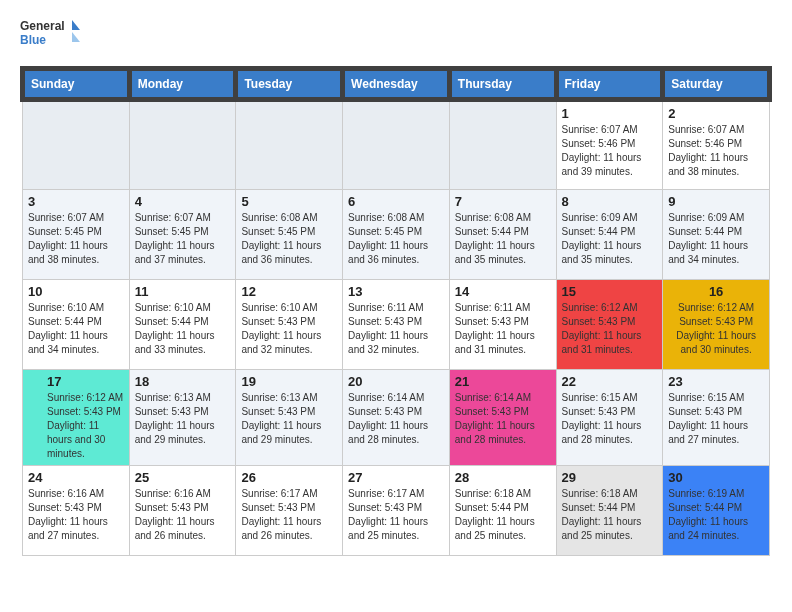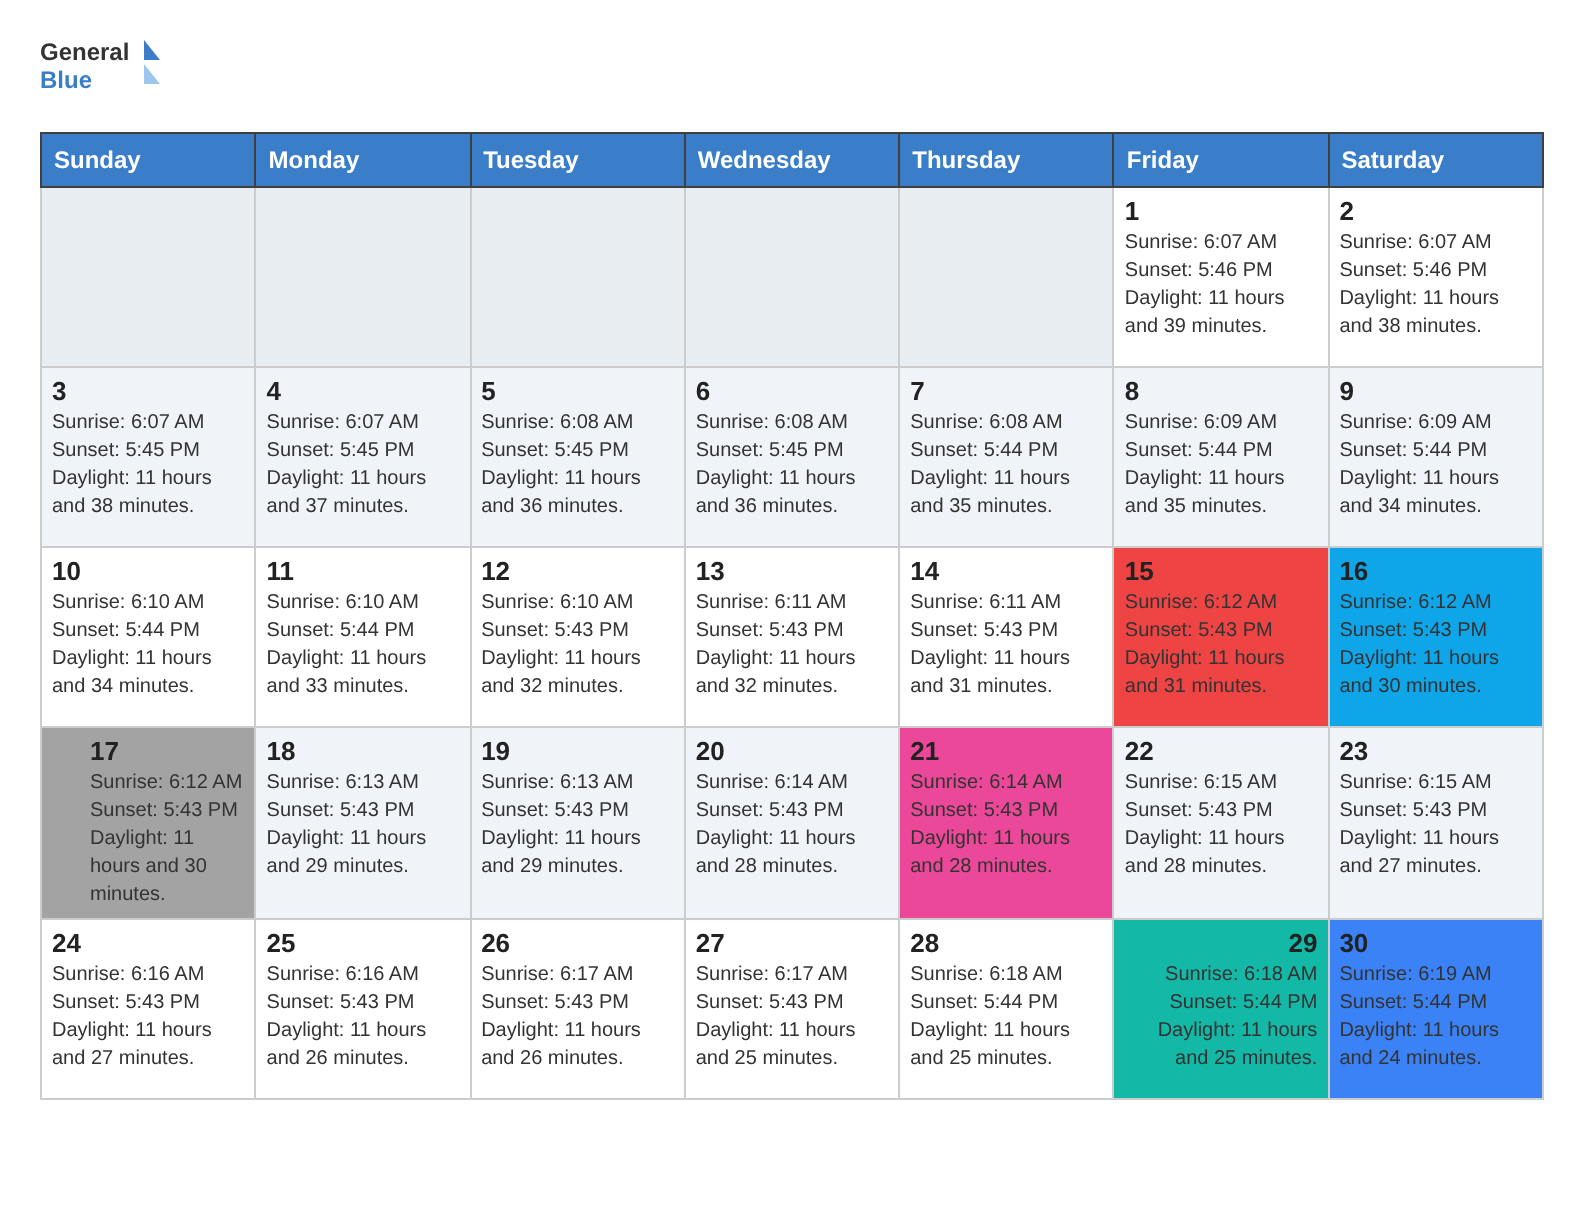--- a/index.html
+++ b/index.html
@@ -39,21 +39,21 @@
       border-collapse: collapse;
       font-size: 11px;
     }
     thead th {
       background: #3a7dc9;
       color: #fff;
       text-align: left;
       padding: 6px 6px;
       font-size: 12px;
       font-weight: bold;
-      border: 1px solid #404040;
+      border: 5px solid #404040;
     }
     tbody td {
       border: 1px solid #ccc;
       vertical-align: top;
       padding: 4px 5px;
       width: 14.28%;
       min-height: 80px;
       height: 90px;
       background: #fff;
     }
@@ -203,29 +203,29 @@
           <div class="day-info" style="white-space: pre-line;">Sunrise: 6:11 AM
 Sunset: 5:43 PM
 Daylight: 11 hours and 31 minutes.</div>
         </td>
         <td style="background: #ef4444;">
           <span class="day-number">15</span>
           <div class="day-info" style="white-space: pre-line;">Sunrise: 6:12 AM
 Sunset: 5:43 PM
 Daylight: 11 hours and 31 minutes.</div>
         </td>
-        <td style="background: #0ea5e9;">
+        <td style="background: #eab308; text-align: center;">
           <span class="day-number">16</span>
           <div class="day-info" style="white-space: pre-line;">Sunrise: 6:12 AM
 Sunset: 5:43 PM
 Daylight: 11 hours and 30 minutes.</div>
         </td>
       </tr>
       <tr>
-        <td style="background: #a3a3a3; padding-left: 24px;">
+        <td style="background: #5eead4; padding-left: 24px;">
           <span class="day-number">17</span>
           <div class="day-info" style="white-space: pre-line;">Sunrise: 6:12 AM
 Sunset: 5:43 PM
 Daylight: 11 hours and 30 minutes.</div>
         </td>
         <td style="background: rgb(240, 244, 249);">
           <span class="day-number">18</span>
           <div class="day-info" style="white-space: pre-line;">Sunrise: 6:13 AM
 Sunset: 5:43 PM
 Daylight: 11 hours and 29 minutes.</div>
@@ -285,21 +285,21 @@
           <div class="day-info" style="white-space: pre-line;">Sunrise: 6:17 AM
 Sunset: 5:43 PM
 Daylight: 11 hours and 25 minutes.</div>
         </td>
         <td style="background: rgb(255, 255, 255);">
           <span class="day-number">28</span>
           <div class="day-info" style="white-space: pre-line;">Sunrise: 6:18 AM
 Sunset: 5:44 PM
 Daylight: 11 hours and 25 minutes.</div>
         </td>
-        <td style="background: #14b8a6; text-align: right;">
+        <td style="background: #e5e5e5;">
           <span class="day-number">29</span>
           <div class="day-info" style="white-space: pre-line;">Sunrise: 6:18 AM
 Sunset: 5:44 PM
 Daylight: 11 hours and 25 minutes.</div>
         </td>
         <td style="background: #3b82f6;">
           <span class="day-number">30</span>
           <div class="day-info" style="white-space: pre-line;">Sunrise: 6:19 AM
 Sunset: 5:44 PM
 Daylight: 11 hours and 24 minutes.</div>

